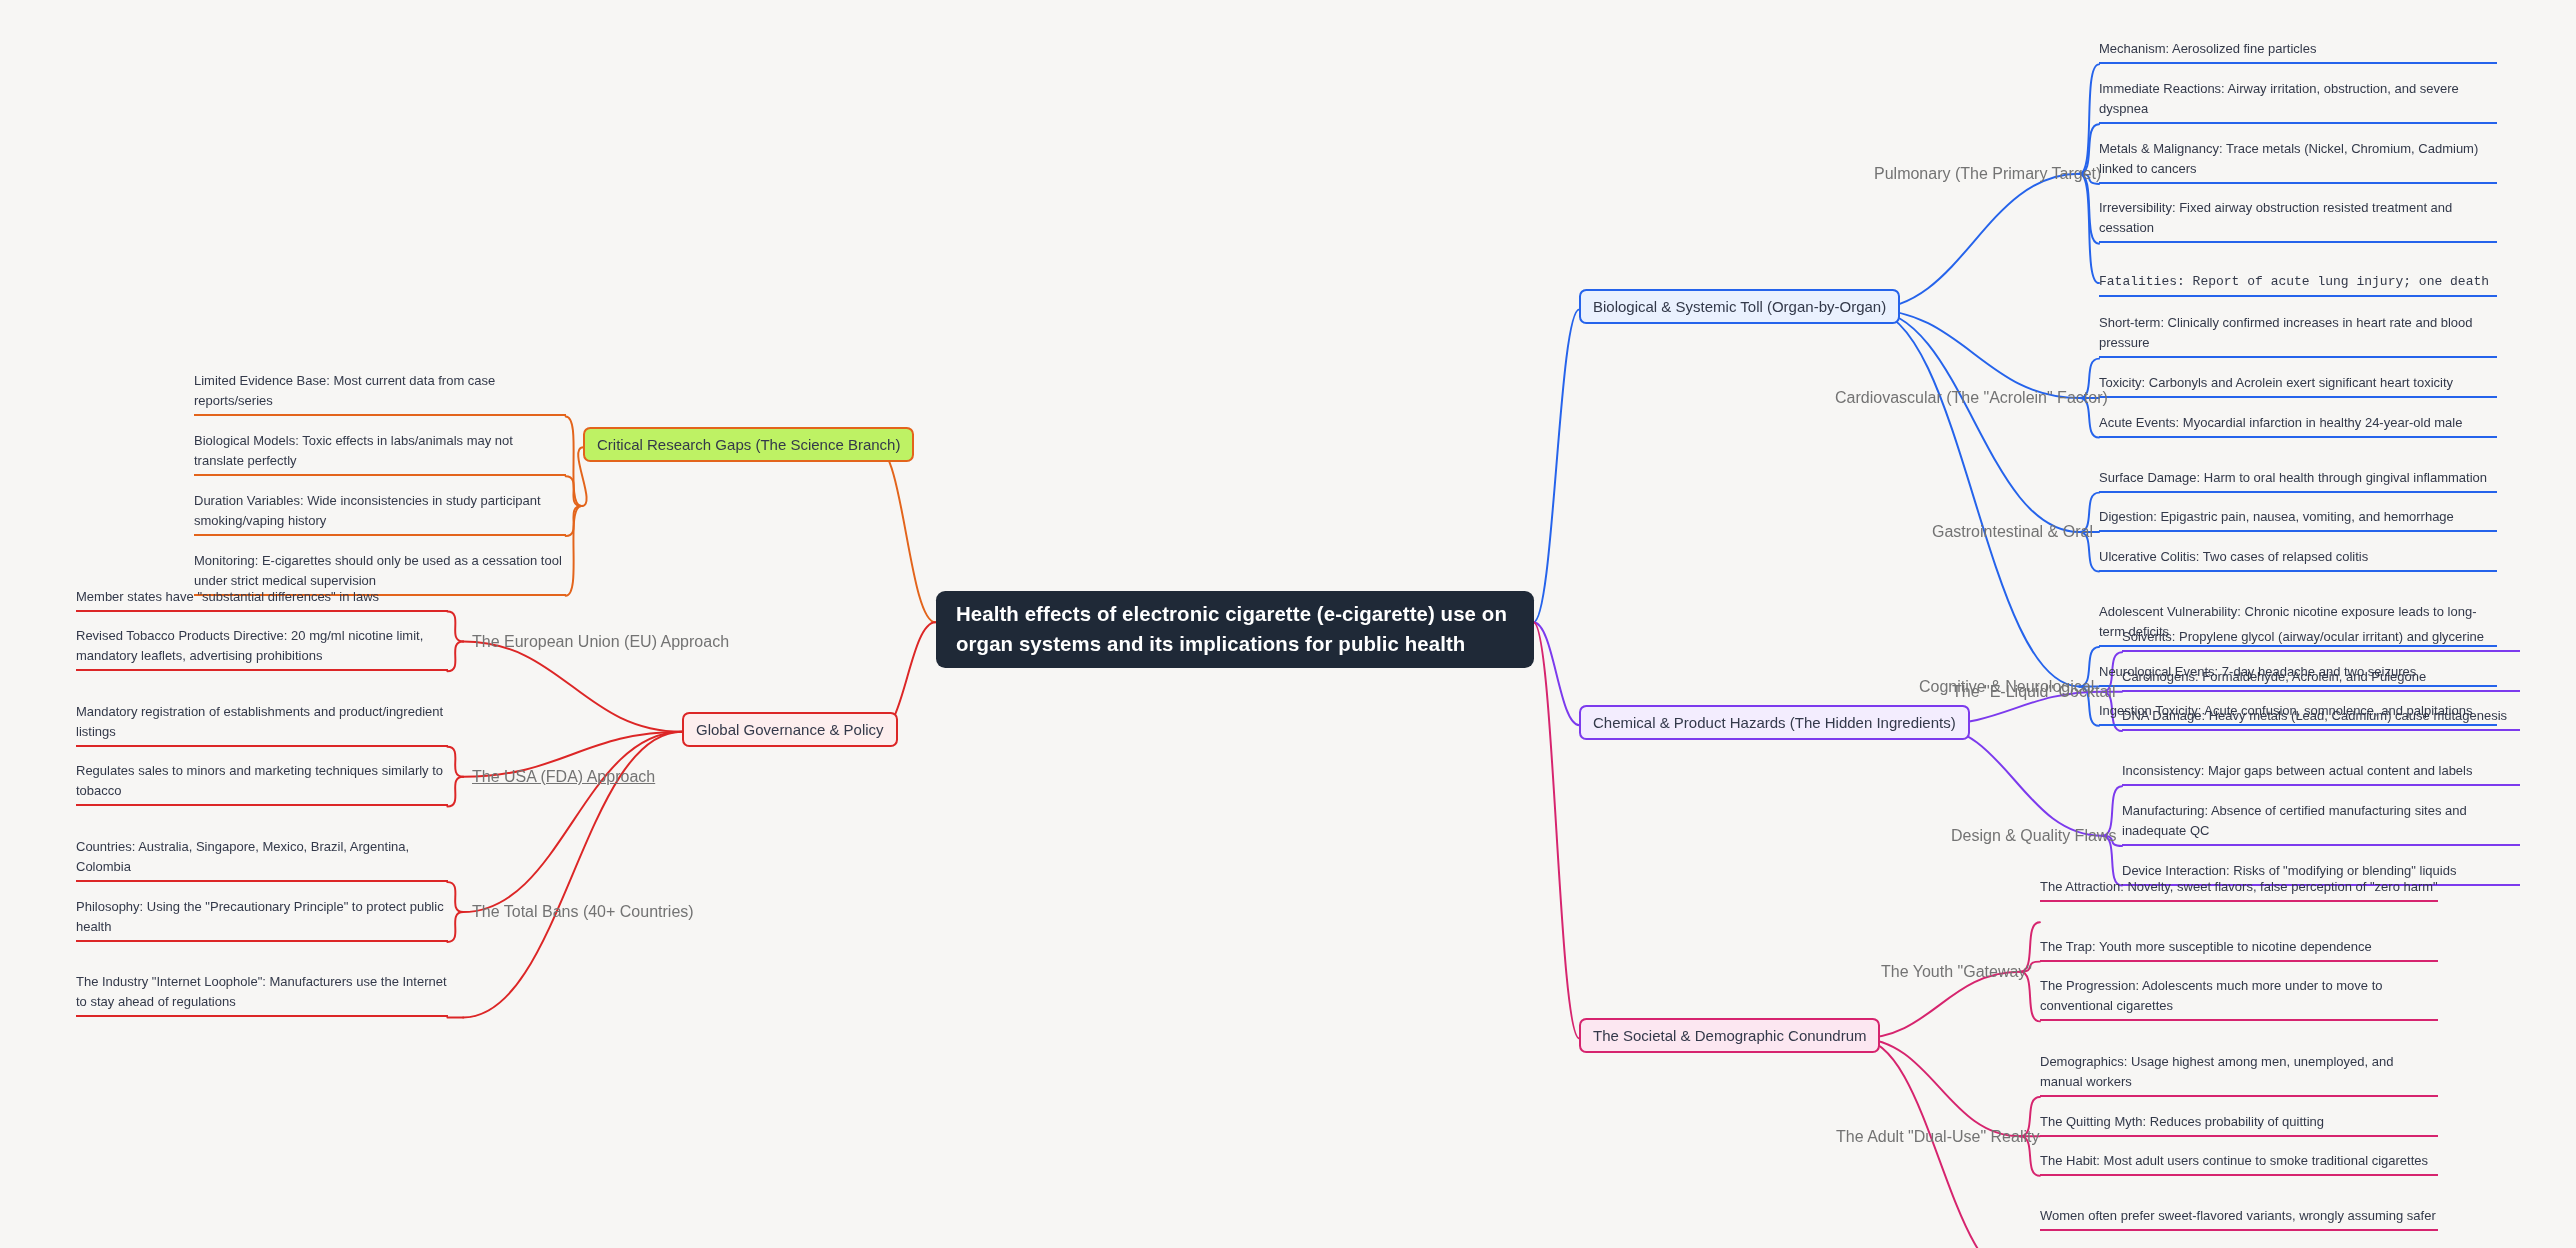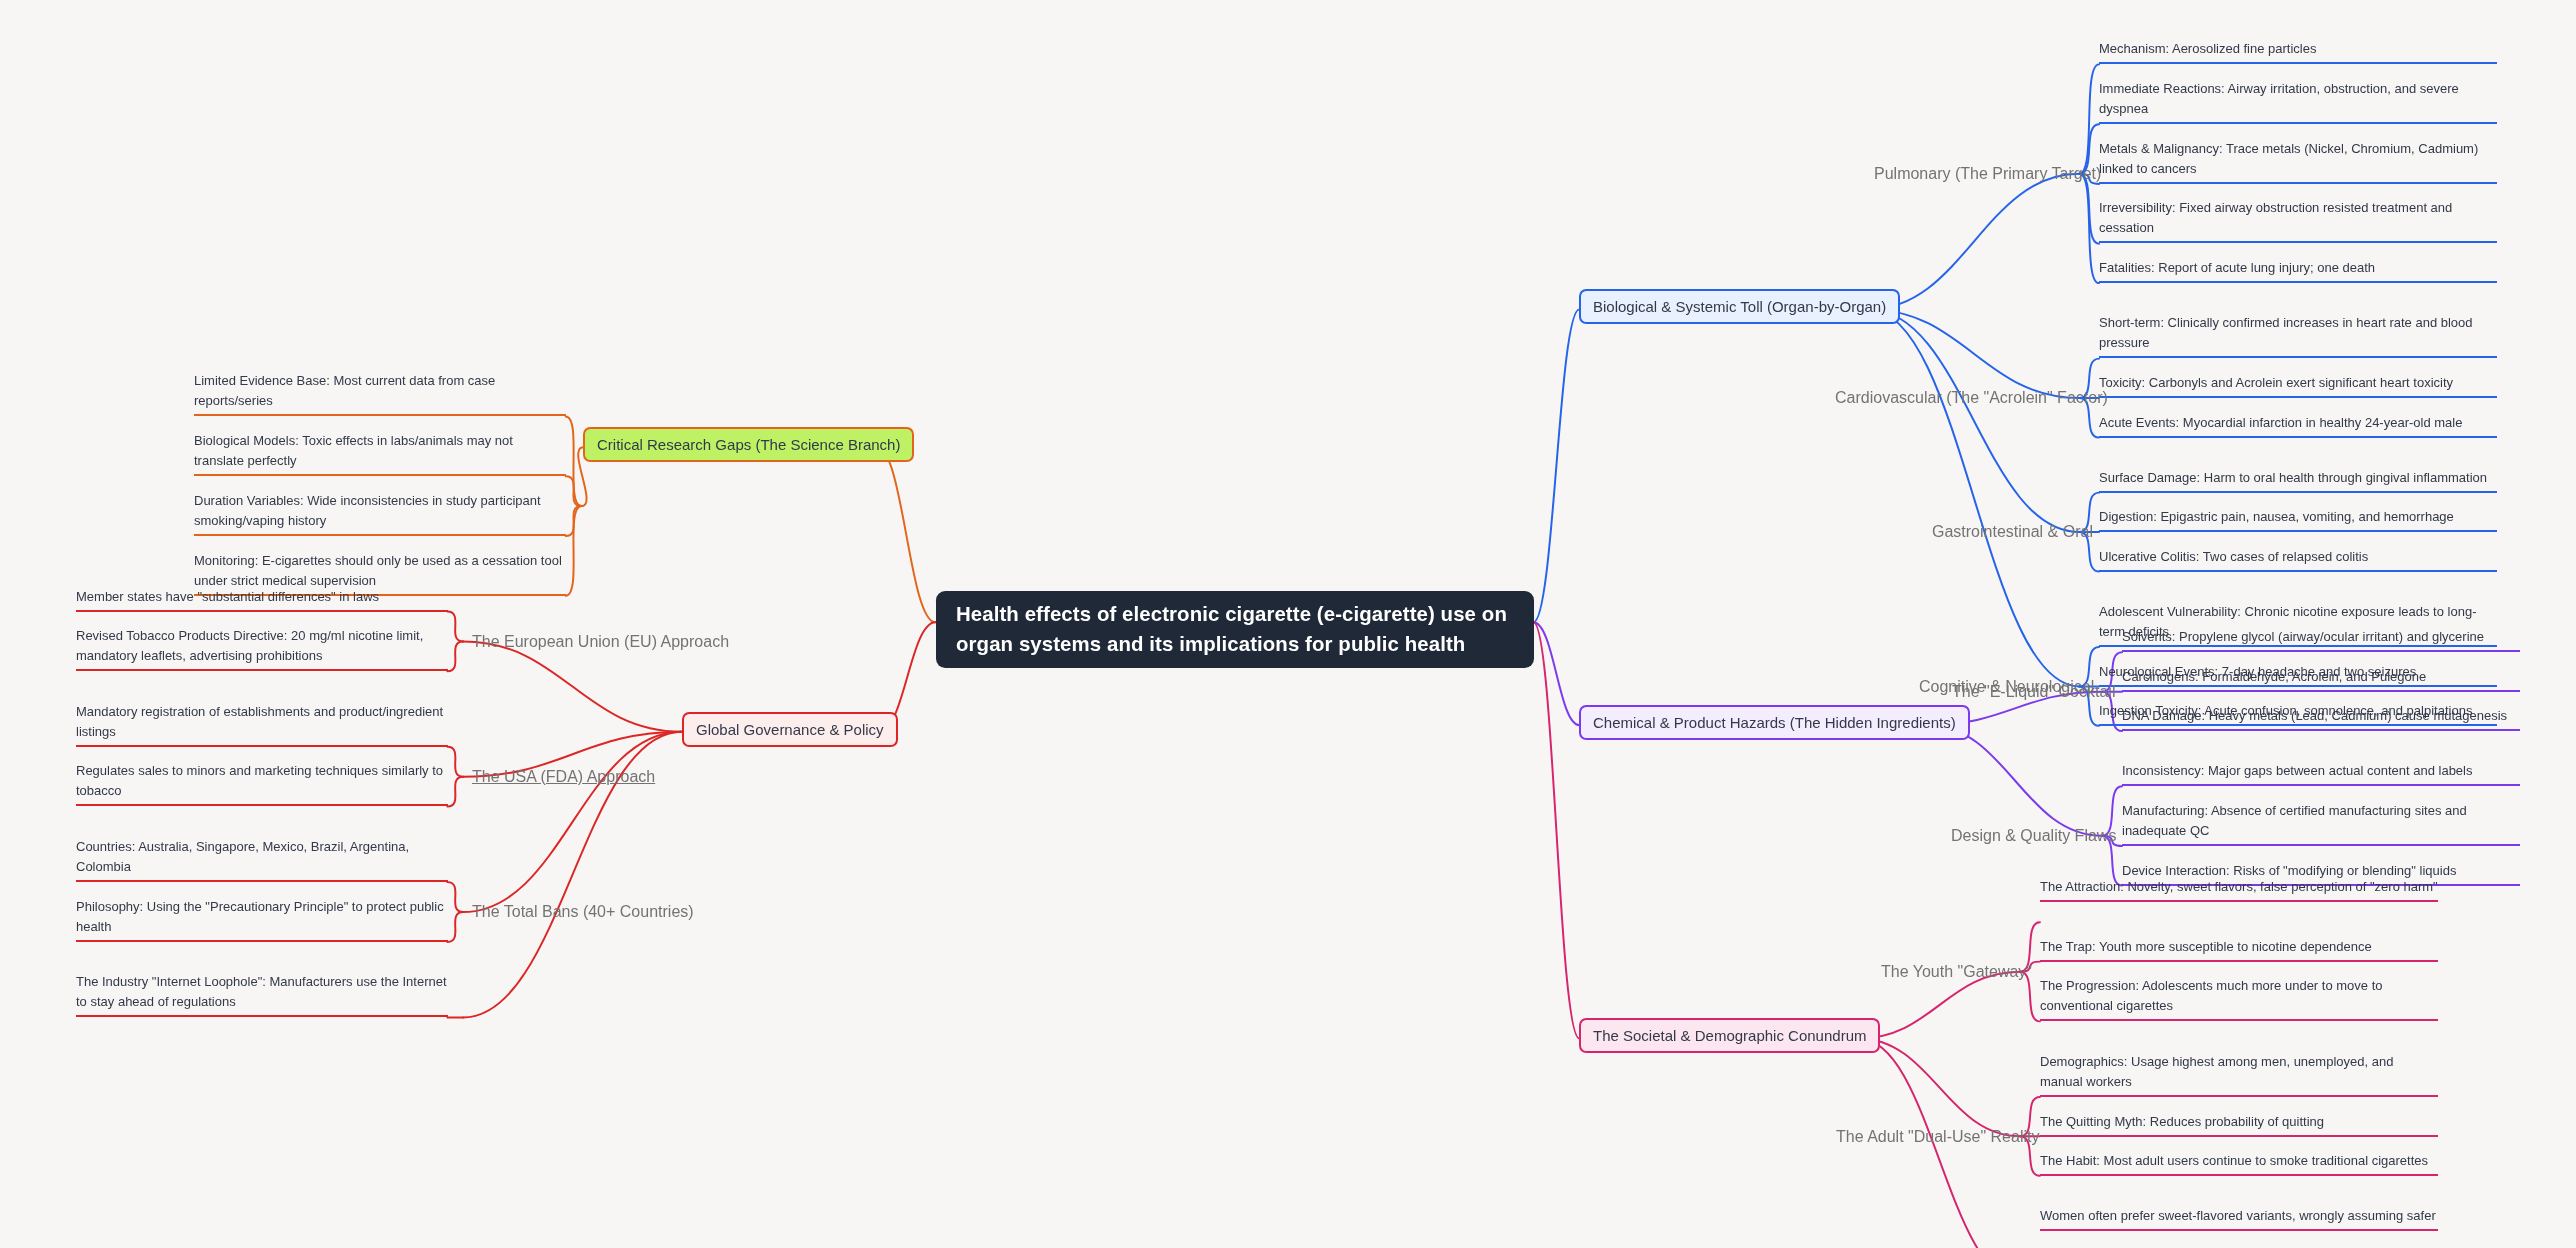--- a/index.html
+++ b/index.html
@@ -127,21 +127,21 @@
       <path d="M 1038 1114 C 888.15 1114, 854.85 1388.5, 705 1388.5" fill="none" stroke="#dc2626" stroke-width="3" stroke-linecap="round"></path>
       <path d="M 1038 1114 C 888.15 1114, 854.85 1549, 705 1549" fill="none" stroke="#dc2626" stroke-width="3" stroke-linecap="round"></path>
     </svg>
   <div id="nodes">
       <div class="root" style="left: 936px; top: 591px; width: 598px; background: rgb(31, 41, 55); color: rgb(255, 255, 255);">Health effects of electronic cigarette (e-cigarette) use on organ systems and its implications for public health</div>
       <div class="branch" style="left: 1579px; top: 289px; border-color: rgb(37, 99, 235); background: rgb(234, 241, 254);">Biological &amp; Systemic Toll (Organ-by-Organ)</div>
       <div class="leaf" style="left: 2099px; top: 39px; width: 398px; border-bottom-color: rgb(37, 99, 235);">Mechanism: Aerosolized fine particles</div>
       <div class="leaf" style="left: 2099px; top: 79px; width: 398px; border-bottom-color: rgb(37, 99, 235);">Immediate Reactions: Airway irritation, obstruction, and severe dyspnea</div>
       <div class="leaf" style="left: 2099px; top: 139px; width: 398px; border-bottom-color: rgb(37, 99, 235);">Metals &amp; Malignancy: Trace metals (Nickel, Chromium, Cadmium) linked to cancers</div>
       <div class="leaf" style="left: 2099px; top: 198px; width: 398px; border-bottom-color: rgb(37, 99, 235);">Irreversibility: Fixed airway obstruction resisted treatment and cessation</div>
-      <div class="leaf" style="left: 2099px; top: 258px; width: 398px; border-bottom-color: rgb(37, 99, 235);">Fatalities: Report of acute lung injury; one death</div>
+      <div class="leaf" style="left: 2099px; top: 272px; width: 398px; border-bottom-color: rgb(37, 99, 235); font-family: Liberation Mono, monospace;">Fatalities: Report of acute lung injury; one death</div>
       <div class="cat r" style="left: 1874px; top: 174px;">Pulmonary (The Primary Target)</div>
       <div class="leaf" style="left: 2099px; top: 313px; width: 398px; border-bottom-color: rgb(37, 99, 235);">Short-term: Clinically confirmed increases in heart rate and blood pressure</div>
       <div class="leaf" style="left: 2099px; top: 373px; width: 398px; border-bottom-color: rgb(37, 99, 235);">Toxicity: Carbonyls and Acrolein exert significant heart toxicity</div>
       <div class="leaf" style="left: 2099px; top: 413px; width: 398px; border-bottom-color: rgb(37, 99, 235);">Acute Events: Myocardial infarction in healthy 24-year-old male</div>
       <div class="cat r" style="left: 1835px; top: 398px;">Cardiovascular (The "Acrolein" Factor)</div>
       <div class="leaf" style="left: 2099px; top: 468px; width: 398px; border-bottom-color: rgb(37, 99, 235);">Surface Damage: Harm to oral health through gingival inflammation</div>
       <div class="leaf" style="left: 2099px; top: 507px; width: 398px; border-bottom-color: rgb(37, 99, 235);">Digestion: Epigastric pain, nausea, vomiting, and hemorrhage</div>
       <div class="leaf" style="left: 2099px; top: 547px; width: 398px; border-bottom-color: rgb(37, 99, 235);">Ulcerative Colitis: Two cases of relapsed colitis</div>
       <div class="cat r" style="left: 1932px; top: 532px;">Gastrointestinal &amp; Oral</div>
       <div class="leaf" style="left: 2099px; top: 602px; width: 398px; border-bottom-color: rgb(37, 99, 235);">Adolescent Vulnerability: Chronic nicotine exposure leads to long-term deficits</div>

